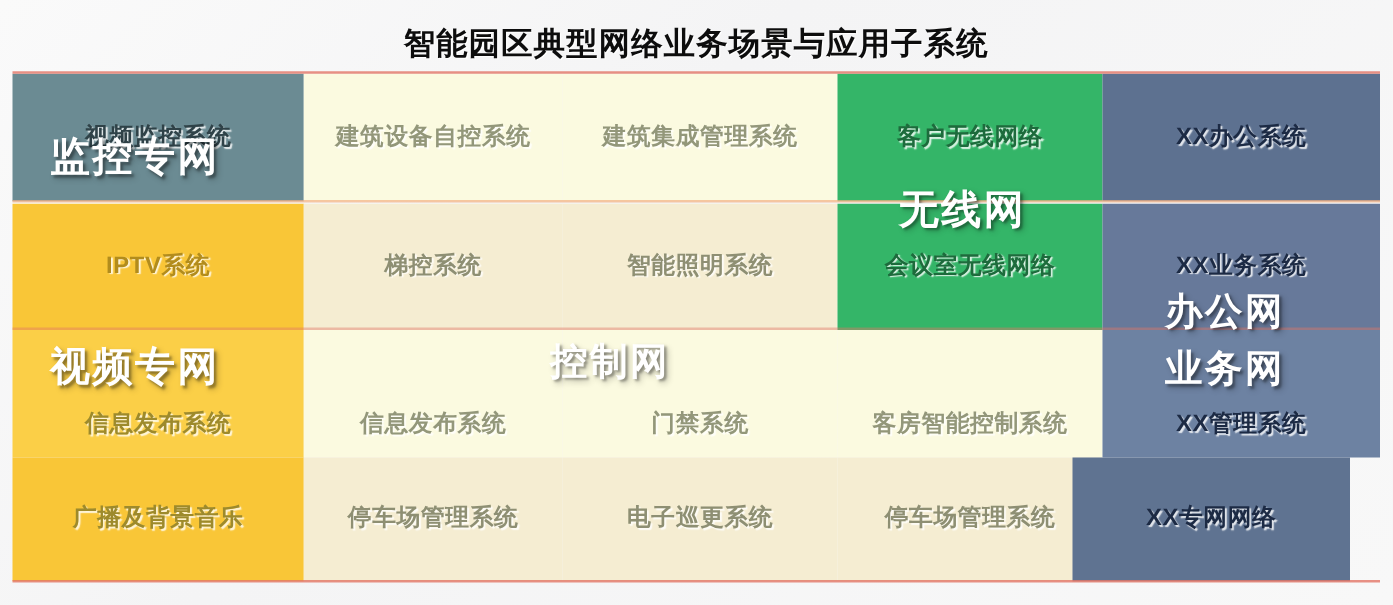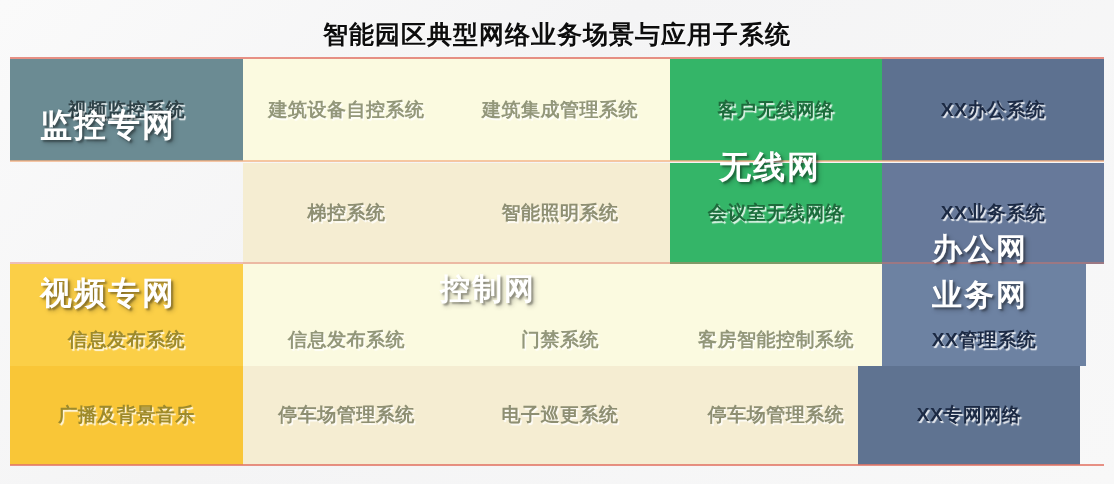--- a/index.html
+++ b/index.html
@@ -138,20 +138,23 @@
     <div class="cell t-cream" style="left:440px; top:0px;   width:220px; height:102px;">
       <span class="cell-label txt-olive">建筑集成管理系统</span>
     </div>
     <div class="cell t-green" style="left:660px; top:0px;   width:212px; height:102px;">
       <span class="cell-label txt-green-deep">客户无线网络</span>
     </div>
     <div class="cell t-steel-a" style="left:872px; top:0px;   width:222px; height:102px;">
       <span class="cell-label txt-navy">XX办公系统</span>
     </div>
 
+    <div class="cell t-amber-strong" style="left:0px;  top:104px; width:233px; height:101px;">
+      <span class="cell-label txt-amber-deep">IPTV系统</span>
+    </div>
     <div class="cell t-beige" style="left:233px; top:104px; width:207px; height:101px;">
       <span class="cell-label txt-olive2">梯控系统</span>
     </div>
     <div class="cell t-beige" style="left:440px; top:104px; width:220px; height:101px;">
       <span class="cell-label txt-olive2">智能照明系统</span>
     </div>
     <div class="cell t-green" style="left:660px; top:104px; width:212px; height:101px;">
       <span class="cell-label txt-green-deep">会议室无线网络</span>
     </div>
     <div class="cell t-steel-b" style="left:872px; top:104px; width:222px; height:101px;">
@@ -163,21 +166,21 @@
     </div>
     <div class="cell t-cream" style="left:233px; top:205px; width:207px; height:102px;">
       <span class="cell-label txt-olive" style="margin-top:50px;">信息发布系统</span>
     </div>
     <div class="cell t-cream" style="left:440px; top:205px; width:220px; height:102px;">
       <span class="cell-label txt-olive" style="margin-top:50px;">门禁系统</span>
     </div>
     <div class="cell t-cream" style="left:660px; top:205px; width:212px; height:102px;">
       <span class="cell-label txt-olive" style="margin-top:50px;">客房智能控制系统</span>
     </div>
-    <div class="cell t-steel-c" style="left:872px; top:205px; width:204px; height:102px;">
+    <div class="cell t-steel-c" style="left:872px; top:205px; width:222px; height:102px;">
       <span class="cell-label txt-navy" style="margin-top:50px;">XX管理系统</span>
     </div>
 
     <div class="cell t-amber-strong" style="left:0px;  top:307px; width:233px; height:99px;">
       <span class="cell-label txt-amber-olive">广播及背景音乐</span>
     </div>
     <div class="cell t-beige" style="left:233px; top:307px; width:207px; height:99px;">
       <span class="cell-label txt-olive2">停车场管理系统</span>
     </div>
     <div class="cell t-beige" style="left:440px; top:307px; width:220px; height:99px;">

